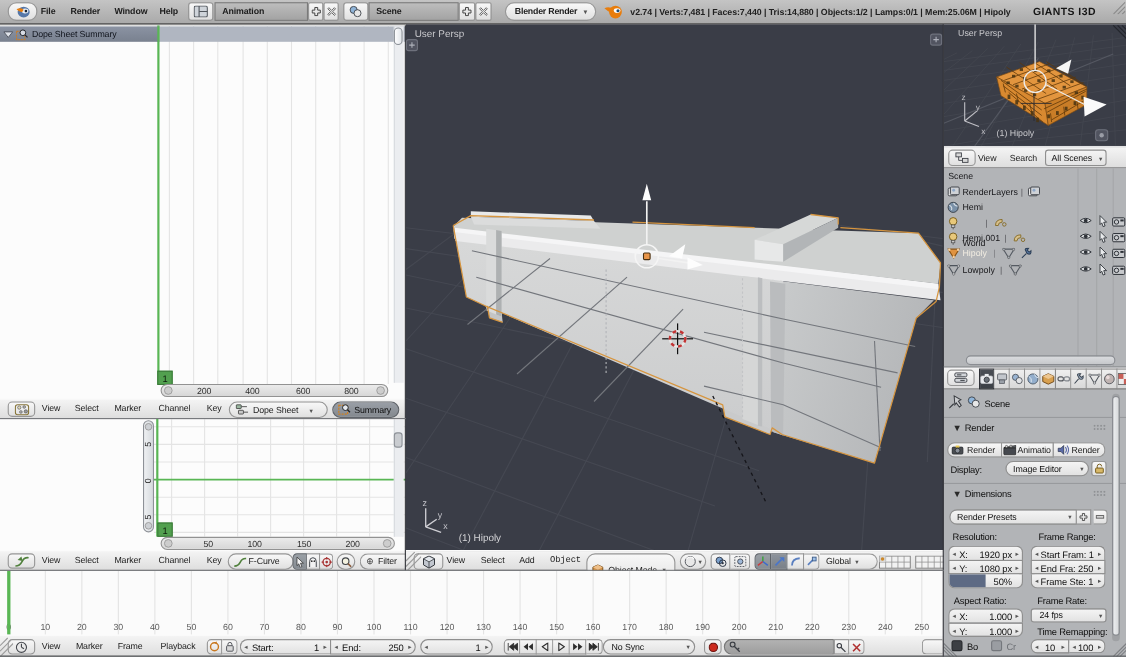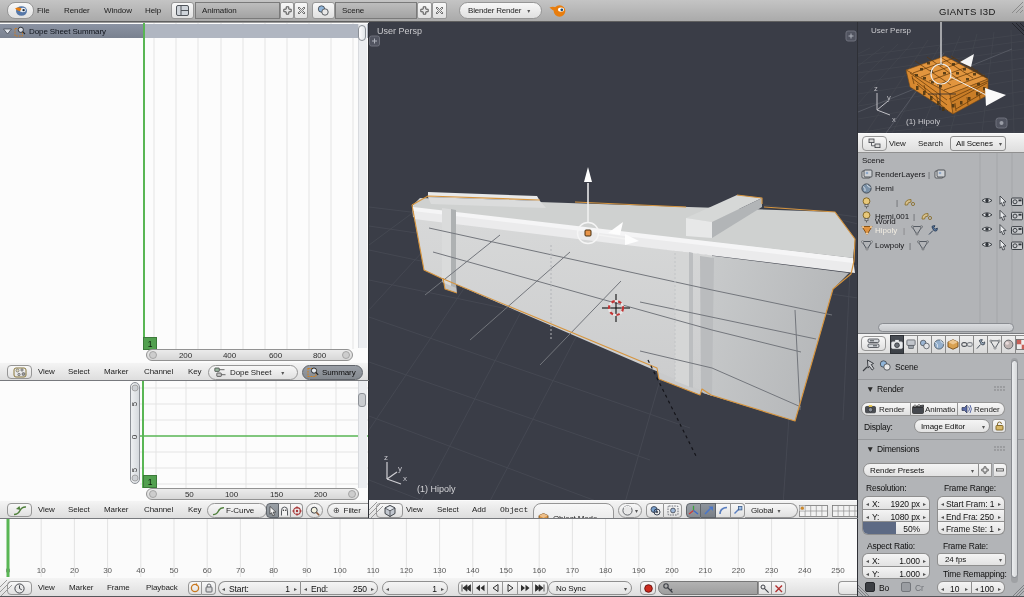--- a/index.html
+++ b/index.html
@@ -10,21 +10,21 @@
 .btn{background:linear-gradient(#f8f8f8,#e0e0e0);border:1px solid #969696;border-radius:8px;display:flex;align-items:center;color:#1c1c1c;font-size:8px;letter-spacing:-0.1px;white-space:nowrap;}
 .fld{background:linear-gradient(#f4f4f4,#e2e2e2);border:1px solid #8f8f8f;border-radius:7px;display:flex;align-items:center;color:#111;font-size:8px;letter-spacing:-0.1px;white-space:nowrap;}
 .num{background:linear-gradient(#f4f4f4,#e2e2e2);border:1px solid #8f8f8f;color:#111;font-size:8.5px;letter-spacing:-0.1px;white-space:nowrap;}
 .num .a{position:absolute;left:3px;top:50%;transform:translateY(-50%);color:#555;font-size:6px;}
 .num .b{position:absolute;right:3px;top:50%;transform:translateY(-50%);color:#555;font-size:6px;}
 .menu{position:absolute;top:0;height:100%;display:flex;align-items:center;color:#1c1c1c;font-size:8px;letter-spacing:-0.1px;white-space:nowrap;}
 .lbl{position:absolute;color:#101010;font-size:8.5px;letter-spacing:-0.2px;white-space:nowrap;}
 </style></head>
 <body>
 
-<div class="abs" id="infobar" style="left:0;top:0;width:1024px;height:22px;background:linear-gradient(#c4c4c4,#aaaaaa);border-bottom:1px solid #5f5f5f;">
+<div class="abs" id="infobar" style="left:0;top:0;width:1024px;height:22px;background:linear-gradient(#c4c4c4,#aaaaaa);border-bottom:1px solid #5f5f5f;font-weight:bold;">
   <div class="abs btn" style="left:7px;top:2px;width:27px;height:17px;justify-content:center;">
       <svg width="14" height="12" viewBox="0 0 14 12">
         <ellipse cx="7.5" cy="6" rx="5.5" ry="4.8" fill="#5577a8"></ellipse>
         <ellipse cx="8.8" cy="5" rx="3" ry="2.2" fill="#e8eef5"></ellipse>
         <circle cx="9.6" cy="5.1" r="1.2" fill="#1a2838"></circle>
         <path d="M1,3.5 Q4.5,1.5 7.5,3.8 L6,6.2 Q3,5.8 1,3.5z" fill="#e87d0d"></path>
       </svg>
     </div>
   <div class="menu" style="left:37px;">File</div>
   <div class="menu" style="left:64px;">Render</div>
@@ -72,20 +72,21 @@
   <div class="abs btn" style="left:459px;top:2px;width:83px;height:17px;border-radius:9px;">
       <span style="margin-left:8px;letter-spacing:-0.2px;">Blender Render</span>
       <span style="margin-left:6px;color:#555;font-size:6px;">▾</span>
     </div>
   <svg class="abs" style="left:549px;top:3px;" width="18" height="16" viewBox="0 0 18 16">
       <circle cx="10.5" cy="8" r="5.8" fill="#e87d0d"></circle>
       <ellipse cx="12" cy="6.6" rx="3" ry="2.2" fill="#fff"></ellipse>
       <circle cx="12.8" cy="6.8" r="1.4" fill="#1d4e78"></circle>
       <path d="M0.5,4.5 Q5,2.5 8.5,5.5 L6.5,8.5 Q3.5,7.5 0.5,4.5z" fill="#e87d0d"></path>
     </svg>
+  <div class="abs txt" style="left:573px;top:6.5px;font-size:8px;letter-spacing:-0.05px;color:#202020;">v2.74 | Verts:7,481 | Faces:7,440 | Tris:14,880 | Objects:1/2 | Lamps:0/1 | Mem:25.06M | Hipoly</div>
   <div class="abs txt" style="left:939px;top:6px;font-size:9.5px;letter-spacing:0.4px;color:#151515;">GIANTS I3D</div>
   <svg class="abs" style="left:1012px;top:1px;" width="11" height="12">
       <g stroke="#8a8a8a" stroke-width="1">
         <line x1="0" y1="12" x2="11" y2="1"></line>
         <line x1="4" y1="12" x2="11" y2="5"></line>
         <line x1="8" y1="12" x2="11" y2="9"></line>
       </g>
     </svg>
 </div>
 

